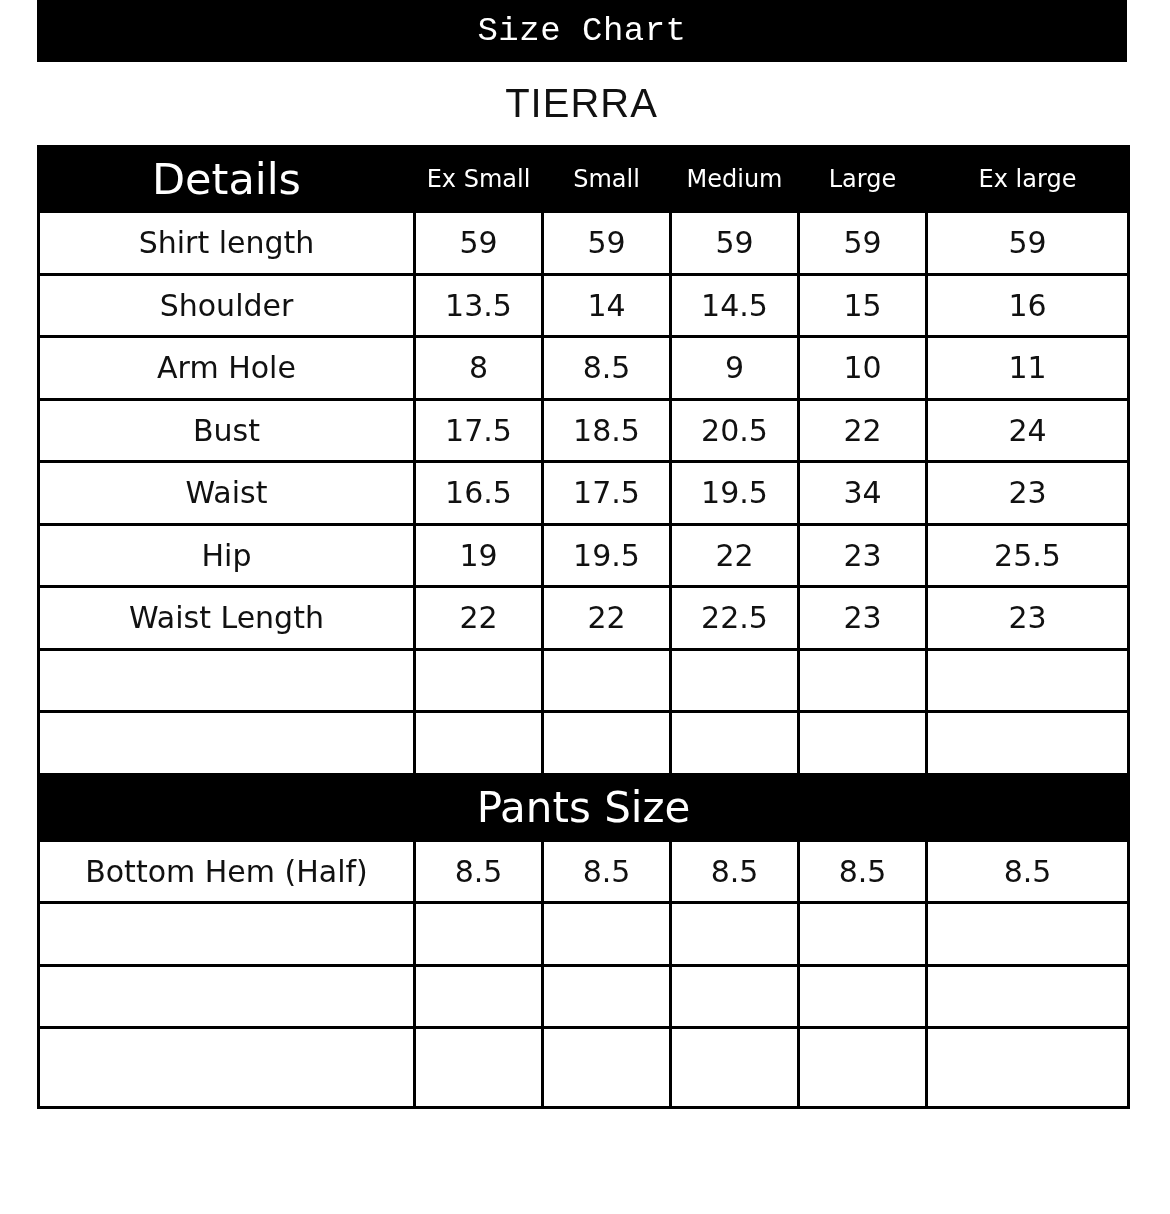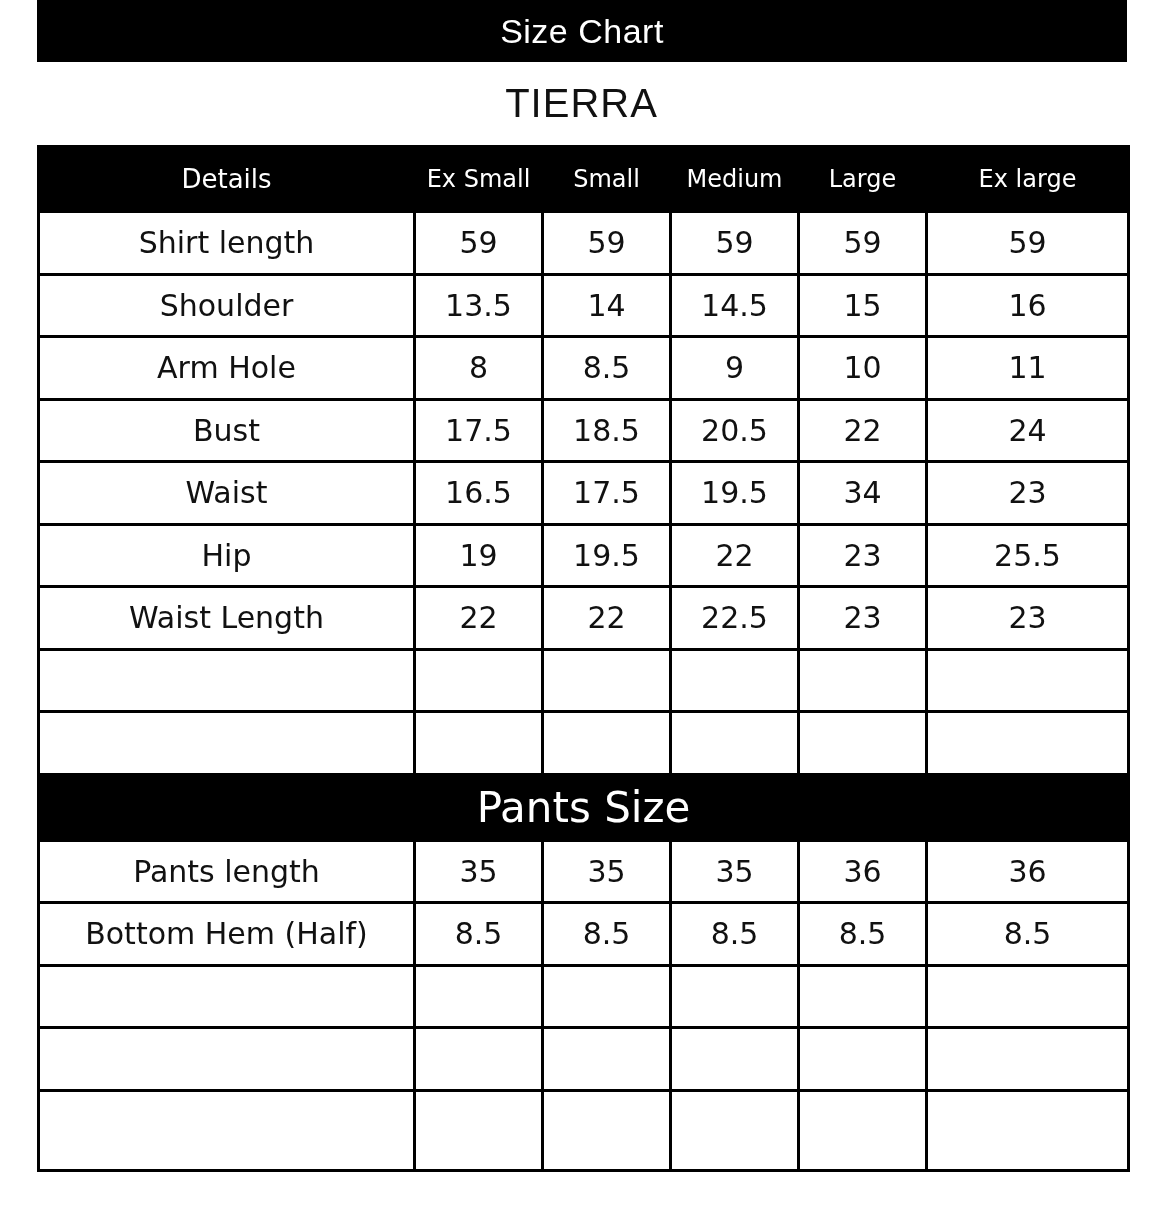--- a/index.html
+++ b/index.html
@@ -3,21 +3,21 @@
 <meta charset="utf-8">
 <style>
   * { box-sizing: border-box; margin: 0; padding: 0; }
   html, body { width: 1170px; height: 1214px; overflow: hidden; background: #ffffff; }
   body { position: relative; font-family: "DejaVu Sans", "Liberation Sans", sans-serif; color: #111; }
 
   .top-bar {
     position: absolute; left: 37px; top: 0; width: 1090px; height: 62px;
     background: #000; color: #fff;
     display: flex; align-items: center; justify-content: center;
-    font-size: 34px; font-family: Liberation Sans, sans-serif; letter-spacing: 0.5px;
+    font-size: 34px; font-family: Liberation Mono, monospace; letter-spacing: 0.5px;
   }
   .brand {
     position: absolute; left: 0; top: 78px; width: 1163px; height: 50px;
     display: flex; align-items: center; justify-content: center;
     font-size: 40px; font-family: "Liberation Sans", sans-serif; font-weight: normal; letter-spacing: 1px;
   }
 
   table.chart {
     position: absolute; left: 37px; top: 145px; width: 1090px;
     border-collapse: collapse; table-layout: fixed;
@@ -29,21 +29,21 @@
   table.chart col.c4 { width: 128px; }
   table.chart col.c5 { width: 202px; }
 
   table.chart th, table.chart td {
     border: 3px solid #000; text-align: center; vertical-align: middle;
   }
   tr.head th {
     background: #000; color: #fff; height: 65px; font-weight: normal;
     font-size: 24px; border-color: #000;
   }
-  tr.head th.details { font-size: 26px; }
+  tr.head th.details { font-size: 43px; }
   tr.row td { height: 62.5px; font-size: 30px; }
   tr.row td.label { font-size: 30px; margin-left: 46px; }
   tr.section th {
     background: #000; color: #fff; height: 66px; font-weight: normal;
     font-size: 42px; border-color: #000;
   }
   tr.row.tall td { height: 80px; }
 </style>
 </head>
 <body>
@@ -144,28 +144,20 @@
       <td></td>
       <td></td>
       <td></td>
     </tr>
   </tbody>
   <tbody>
     <tr class="section">
       <th colspan="6">Pants Size</th>
     </tr>
     <tr class="row">
-      <td class="label">Pants length</td>
-      <td>35</td>
-      <td>35</td>
-      <td>35</td>
-      <td>36</td>
-      <td>36</td>
-    </tr>
-    <tr class="row">
       <td class="label">Bottom Hem (Half)</td>
       <td>8.5</td>
       <td>8.5</td>
       <td>8.5</td>
       <td>8.5</td>
       <td>8.5</td>
     </tr>
     <tr class="row">
       <td class="label"></td>
       <td></td>

